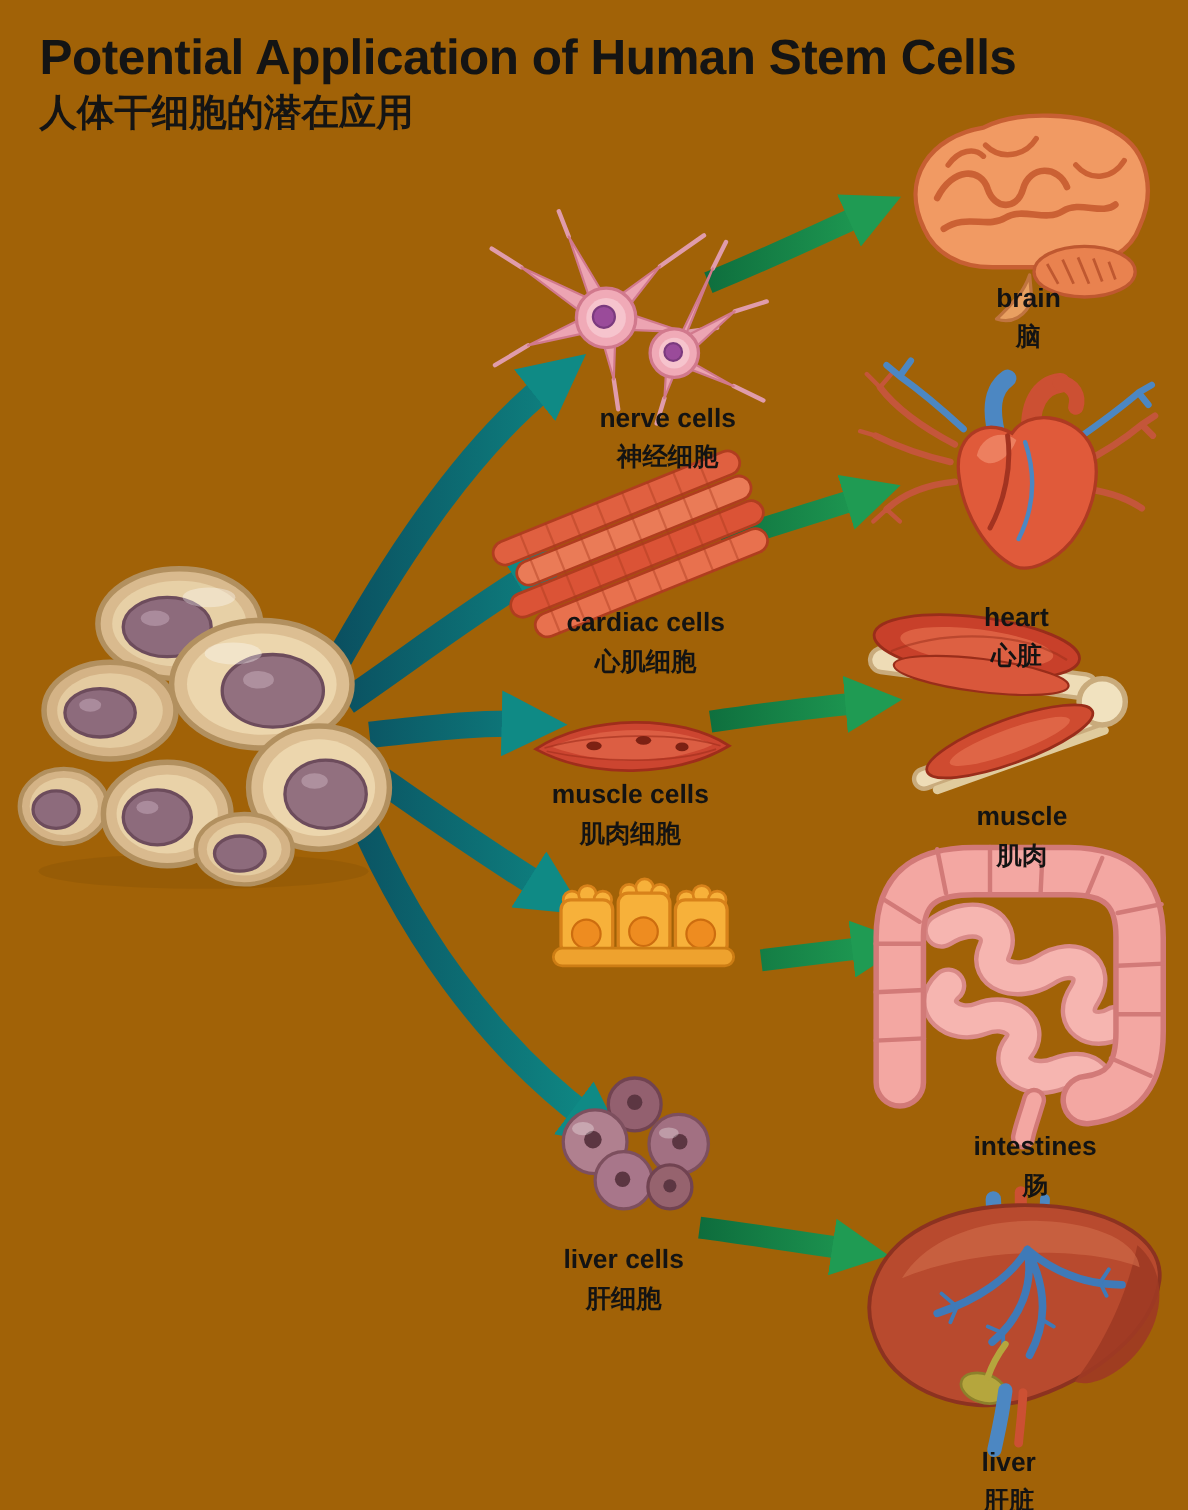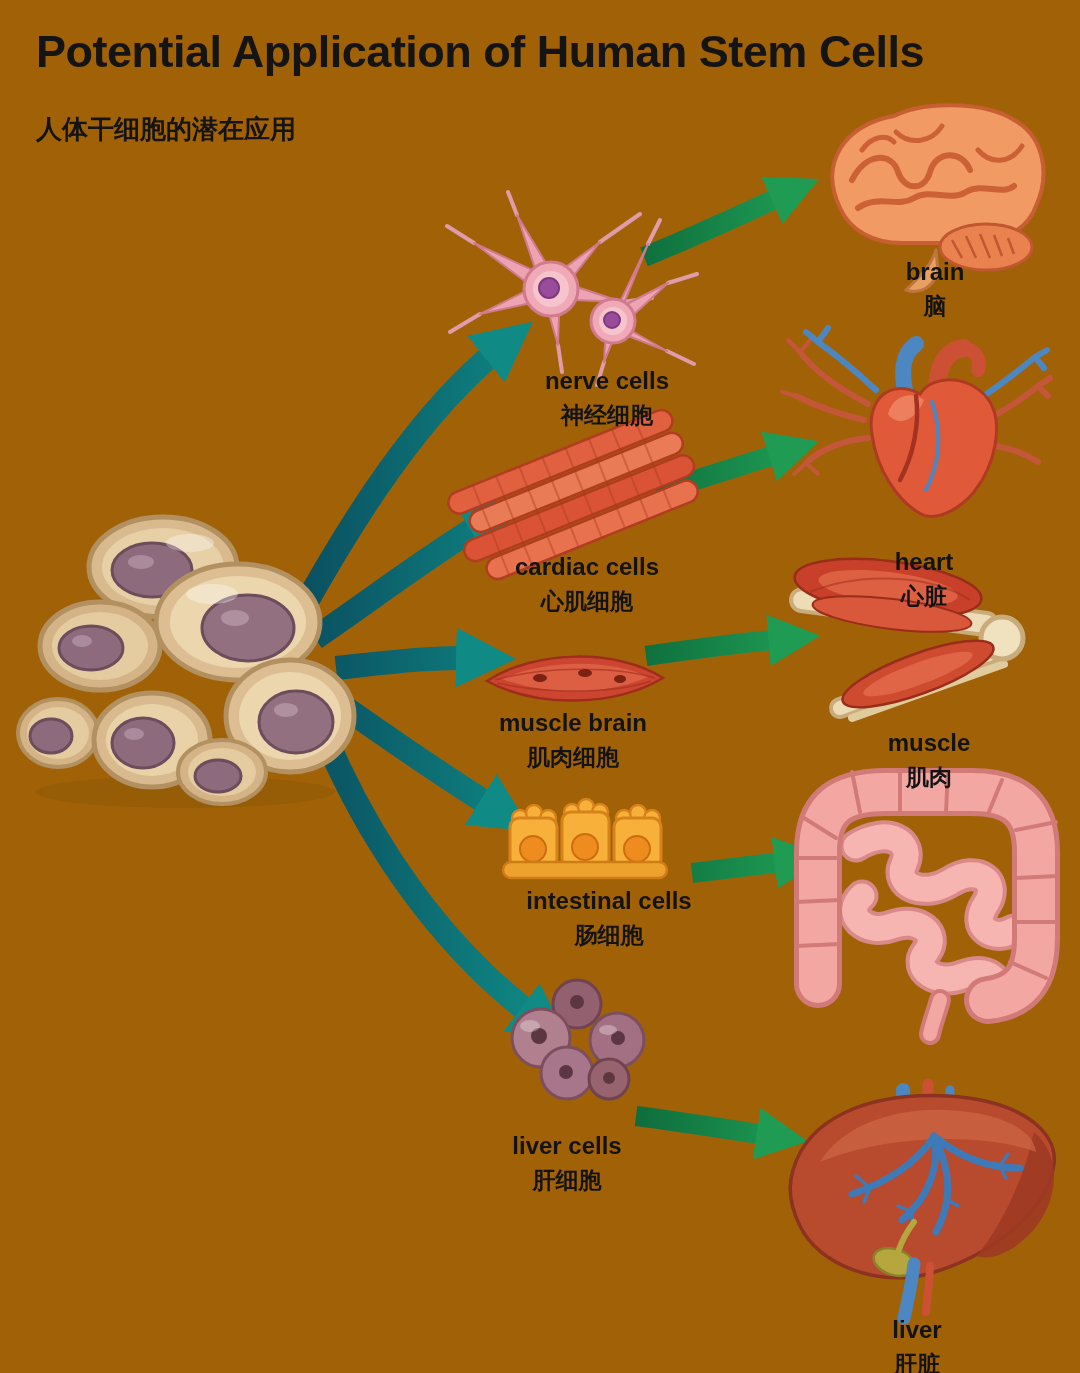--- a/index.html
+++ b/index.html
@@ -1,20 +1,20 @@
 <!DOCTYPE html>
 <html><head>
 <meta charset="utf-8">
 <style>
   * { margin:0; padding:0; box-sizing:border-box; }
   body { font-family:"Liberation Sans","DejaVu Sans",sans-serif; background:#fff; }
   .stage { position:relative; width:1080px; height:1373px; background:#a16207; overflow:hidden; }
   .art { position:absolute; left:0; top:0; width:1080px; height:1373px; z-index:1; }
   .title { position:absolute; left:36px; top:26px; font-size:45px; font-weight:800; color:#141414; letter-spacing:-0.5px; z-index:2; }
-  .subtitle { position:absolute; left:36px; top:112px; font-size:26px; font-weight:700; color:#141414; z-index:2; }
+  .subtitle { position:absolute; left:36px; top:80px; font-size:34px; font-weight:700; color:#141414; z-index:2; }
   .label { position:absolute; transform:translateX(-50%); text-align:center; color:#131313; z-index:2; white-space:nowrap; }
   .label .en { display:block; font-size:24px; font-weight:700; }
   .label .zh { display:block; font-size:23px; font-weight:700; margin-top:5px; }
   .watermark { position:absolute; left:226px; top:727px; font-size:34px; font-weight:700; color:#f6e500;
                z-index:5; white-space:nowrap; text-shadow:0 1px 2px rgba(120,110,0,.25); }
 </style>
 </head>
 <body>
 
 <div class="stage">
@@ -254,28 +254,24 @@
     <span class="en">nerve cells</span>
     <span class="zh">神经细胞</span>
   </div>
 
   <div class="label" style="left:587px; top:553px;">
     <span class="en">cardiac cells</span>
     <span class="zh">心肌细胞</span>
   </div>
 
   <div class="label" style="left:573px; top:709px;">
-    <span class="en">muscle brain</span>
+    <span class="en">muscle cells</span>
     <span class="zh">肌肉细胞</span>
   </div>
 
-  <div class="label" style="left:609px; top:887px;">
-    <span class="en">intestinal cells</span>
-    <span class="zh">肠细胞</span>
-  </div>
 
   <div class="label" style="left:567px; top:1104px;margin-top:28px;">
     <span class="en">liver cells</span>
     <span class="zh">肝细胞</span>
   </div>
 
   <div class="label" style="left:935px; top:258px;">
     <span class="en">brain</span>
     <span class="zh">脑</span>
   </div>
@@ -283,19 +279,23 @@
   <div class="label" style="left:924px; top:548px;">
     <span class="en">heart</span>
     <span class="zh">心脏</span>
   </div>
 
   <div class="label" style="left:929px; top:729px;">
     <span class="en">muscle</span>
     <span class="zh">肌肉</span>
   </div>
 
+  <div class="label" style="left:941px; top:1029px;">
+    <span class="en">intestines</span>
+    <span class="zh">肠</span>
+  </div>
 
   <div class="label" style="left:917px; top:1316px;">
     <span class="en">liver</span>
     <span class="zh">肝脏</span>
   </div>
 
 </div>
 
 </body></html>

